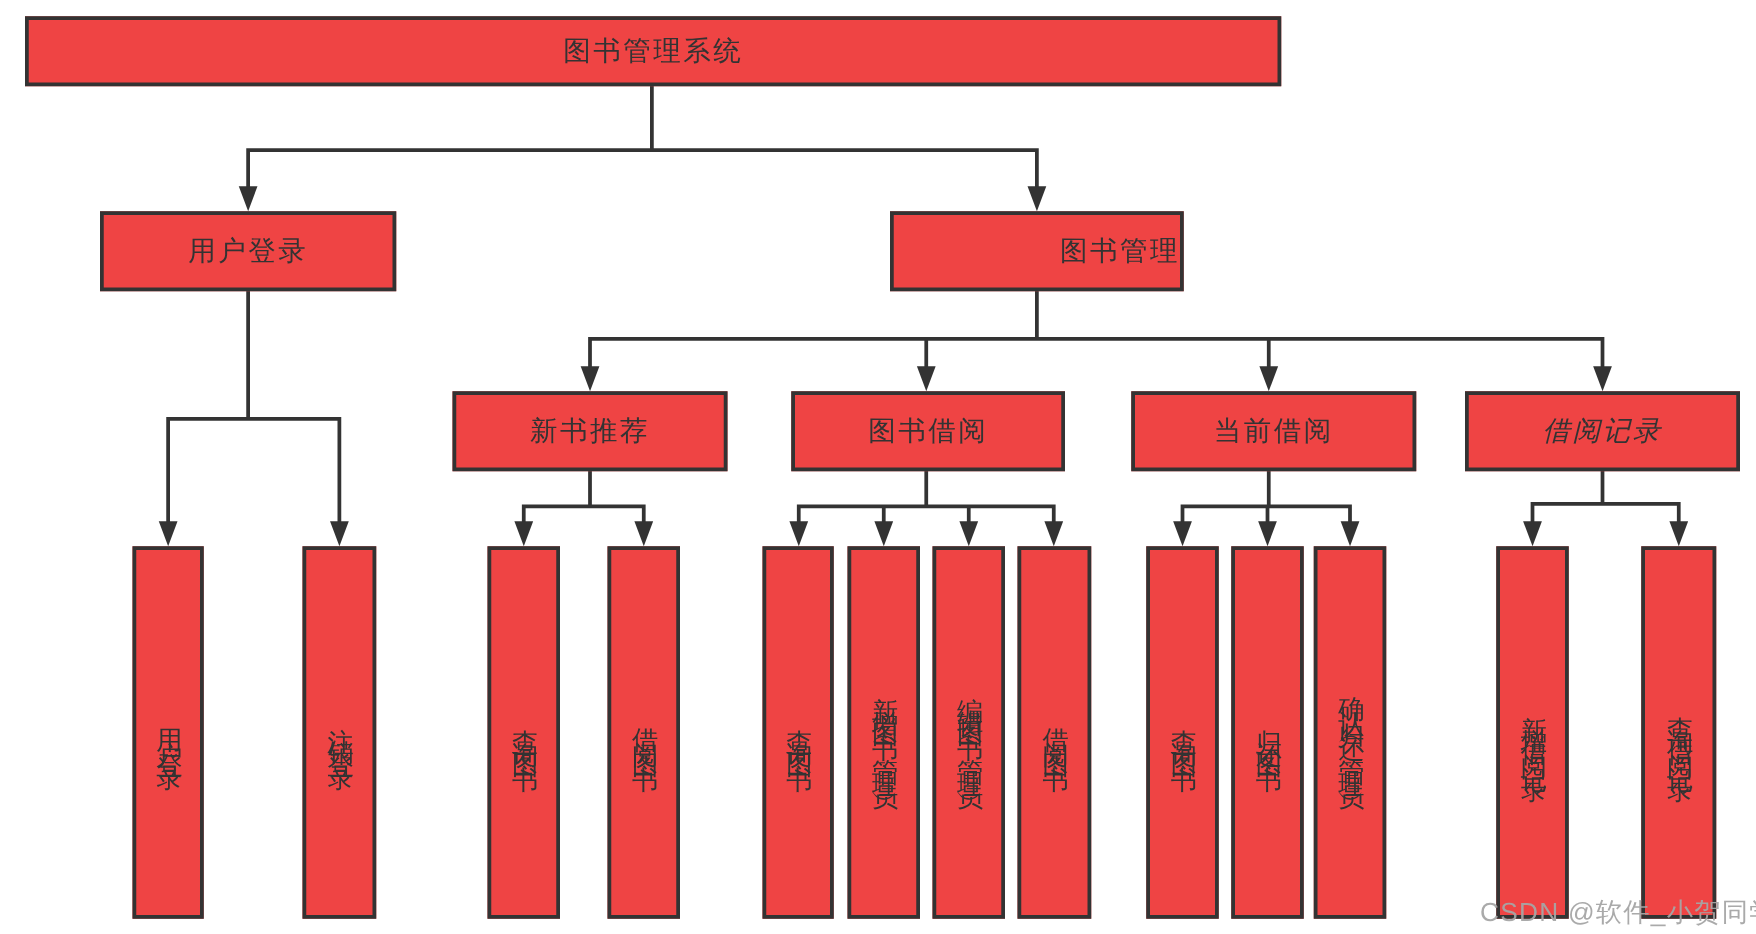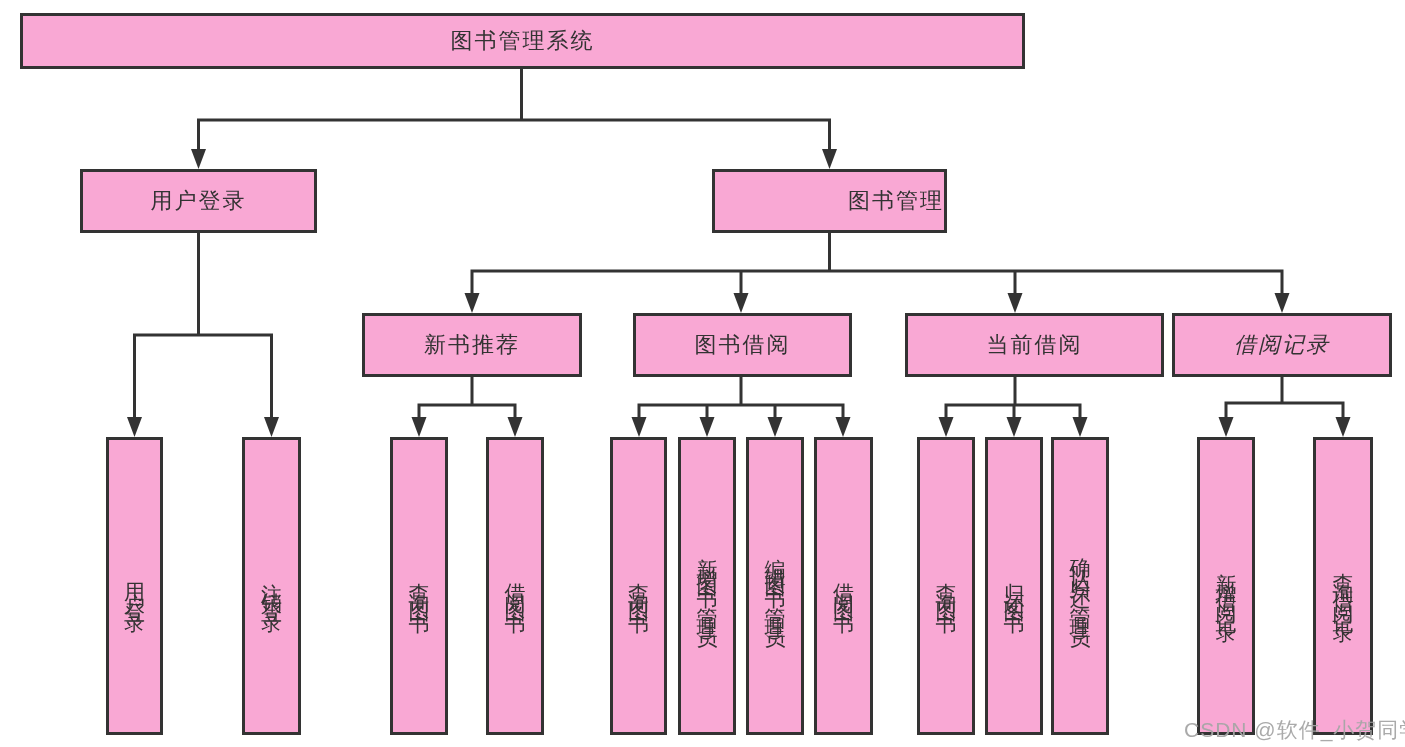--- a/index.html
+++ b/index.html
@@ -14,21 +14,21 @@
   #connectors {
     position: absolute;
     left: 0; top: 0;
     width: 1405px; height: 747px;
     z-index: 1;
   }
   .box {
     position: absolute;
     box-sizing: border-box;
     border: 3px solid #333333;
-    background: #f9a8d4;
+    background: #ef4444;
     display: flex;
     align-items: center;
     justify-content: center;
     z-index: 2;
   }
   .hlabel {
     color: #333333;
     font-size: 22px;
     letter-spacing: 2px;
     line-height: 1;
@@ -107,21 +107,21 @@
   <div class="box" style="left:712px; top:169px; width:235px; height:64px;justify-content:flex-end;">
     <span class="hlabel">图书管理</span>
   </div>
 
   <div class="box" style="left:362px; top:313px; width:220px; height:64px;">
     <span class="hlabel">新书推荐</span>
   </div>
   <div class="box" style="left:633px; top:313px; width:219px; height:64px;">
     <span class="hlabel">图书借阅</span>
   </div>
-  <div class="box" style="left:905px; top:313px; width:259px; height:64px;">
+  <div class="box" style="left:905px; top:313px; width:228px; height:64px;">
     <span class="hlabel">当前借阅</span>
   </div>
   <div class="box" style="left:1172px; top:313px; width:220px; height:64px;font-style:italic;">
     <span class="hlabel">借阅记录</span>
   </div>
 
   <div class="box" style="left:106px; top:437px; width:57px; height:298px;">
     <span class="vlabel">用户登录</span>
   </div>
   <div class="box" style="left:242px; top:437px; width:59px; height:298px;">

